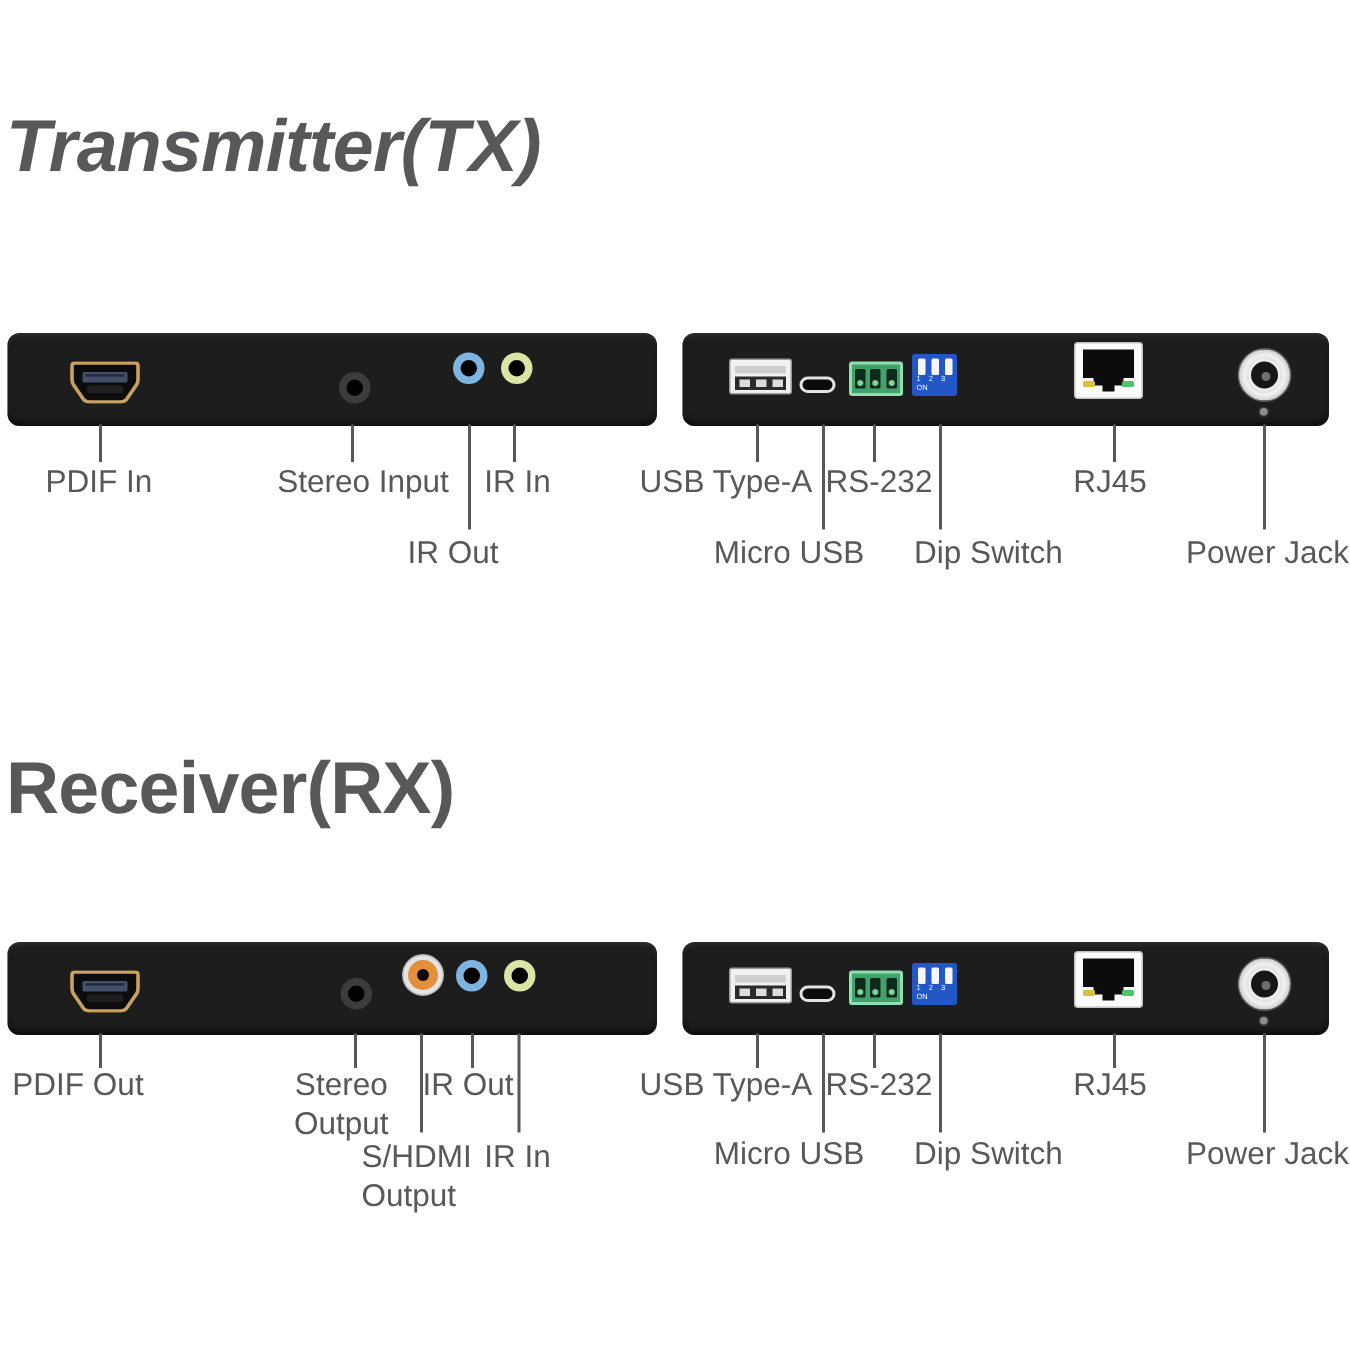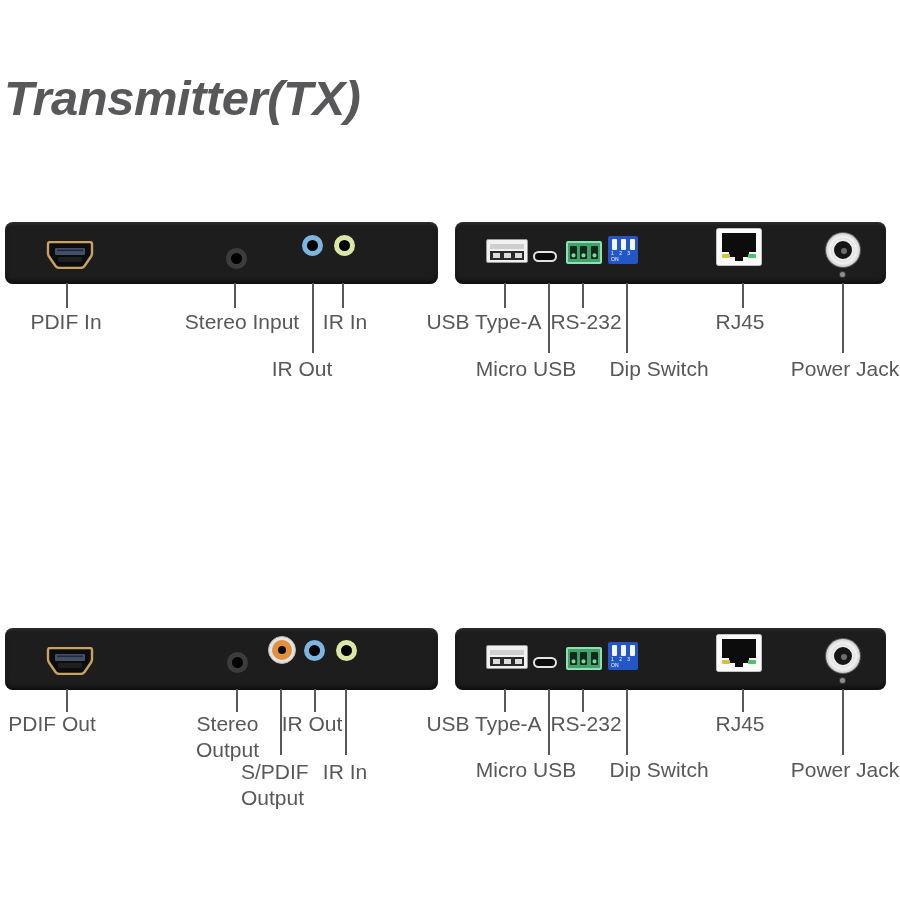--- a/index.html
+++ b/index.html
@@ -130,20 +130,21 @@
   <div class="lbl" style="left:345px;top:309px;">IR In</div>
   <div class="lbl" style="left:484px;top:309px;">USB Type-A</div>
   <div class="lbl" style="left:586px;top:309px;">RS-232</div>
   <div class="lbl" style="left:740px;top:309px;">RJ45</div>
 
   <div class="lbl" style="left:302px;top:356px;">IR Out</div>
   <div class="lbl" style="left:526px;top:356px;">Micro USB</div>
   <div class="lbl" style="left:659px;top:356px;">Dip Switch</div>
   <div class="lbl" style="left:845px;top:356px;">Power Jack</div>
 
+  <div class="heading" style="top:498px;">Receiver(RX)</div>
 
   <div class="panel" style="left:5px;top:628px;width:433px;">
     <svg style="position:absolute;left:41px;top:19px;" width="48" height="28" viewBox="0 0 48 28">
       <path d="M4 1 L44 1 Q46 1 46 3 L46 12 Q46 14 45 15.5 L38.5 25 Q37 27 34 27 L14 27 Q11 27 9.5 25 L3 15.5 Q2 14 2 12 L2 3 Q2 1 4 1 Z" fill="#0c0c0c" stroke="#c9a25f" stroke-width="2.4"></path>
       <rect x="9" y="7" width="30" height="7" rx="1" fill="#42506a"></rect>
       <rect x="12" y="16" width="24" height="5" rx="1" fill="#1f1f1f"></rect>
       <rect x="11" y="8.5" width="26" height="1.6" fill="#22293a"></rect>
     </svg>
     <div class="jack black" style="left:222px;top:24px;"></div>
     <div class="rca" style="left:263px;top:8px;">
@@ -205,21 +206,21 @@
   <div class="lbl2" style="left:196px;top:711px;text-align:center;">
     <div>Stereo</div>
     <div>Output</div>
   </div>
   <div class="lbl" style="left:312px;top:711px;">IR Out</div>
   <div class="lbl" style="left:484px;top:711px;">USB Type-A</div>
   <div class="lbl" style="left:586px;top:711px;">RS-232</div>
   <div class="lbl" style="left:740px;top:711px;">RJ45</div>
 
   <div class="lbl2" style="left:241px;top:759px;">
-    <div>S/PDIF</div>
+    <div>S/HDMI</div>
     <div>Output</div>
   </div>
   <div class="lbl" style="left:345px;top:759px;">IR In</div>
   <div class="lbl" style="left:526px;top:757px;">Micro USB</div>
   <div class="lbl" style="left:659px;top:757px;">Dip Switch</div>
   <div class="lbl" style="left:845px;top:757px;">Power Jack</div>
 
 </div>
 
 </body></html>

